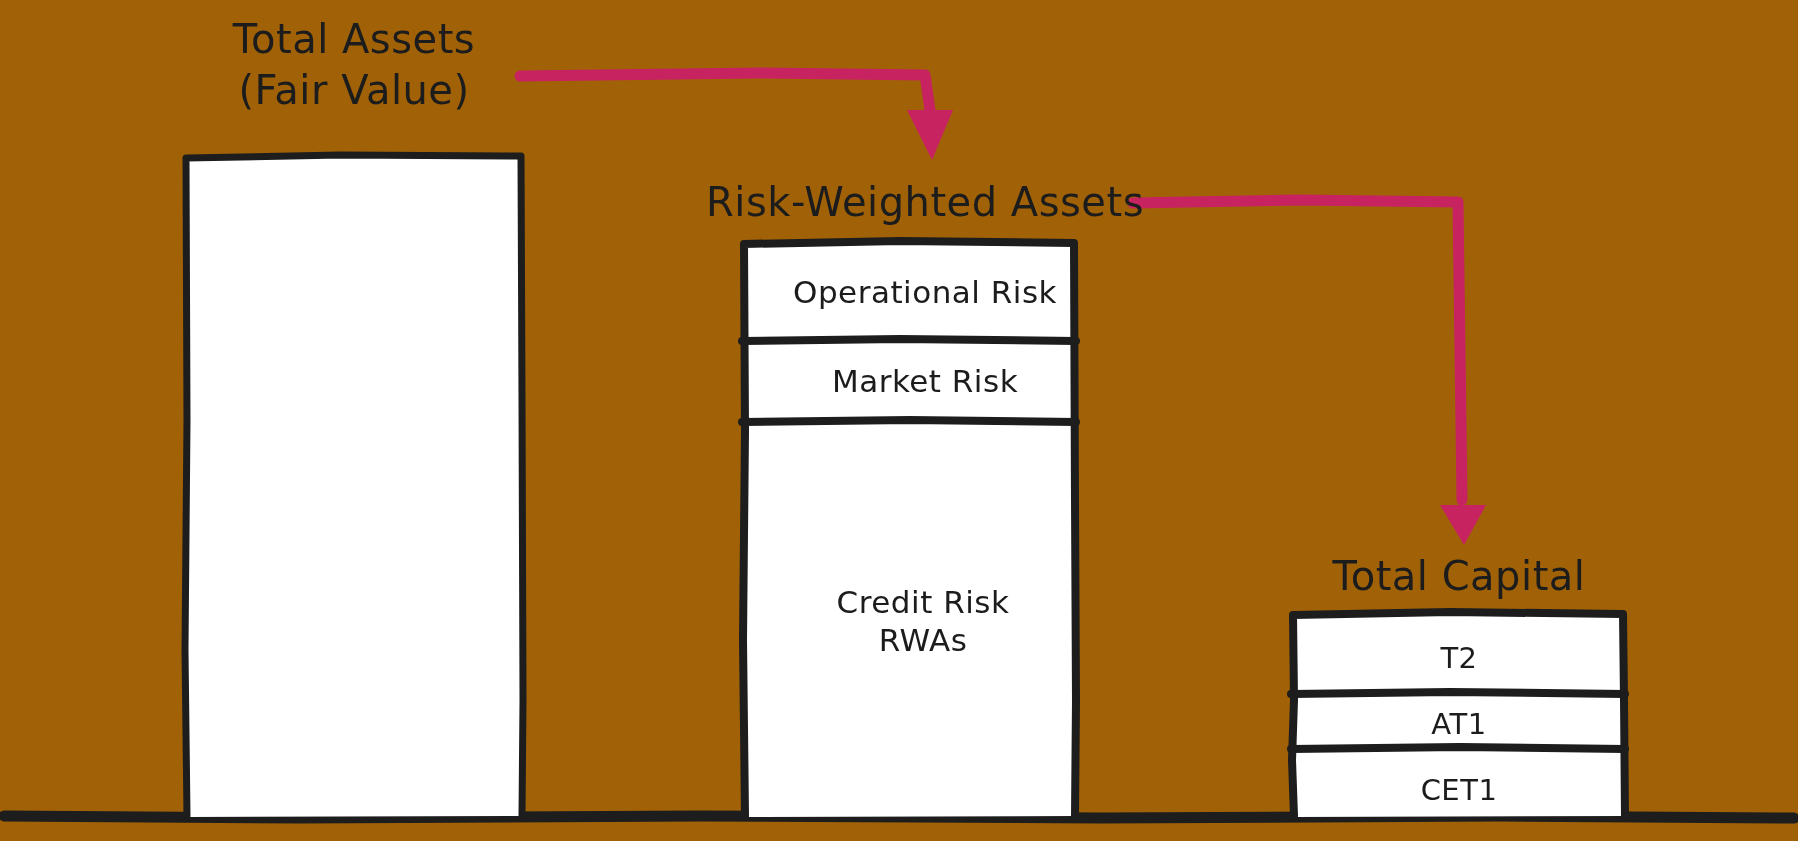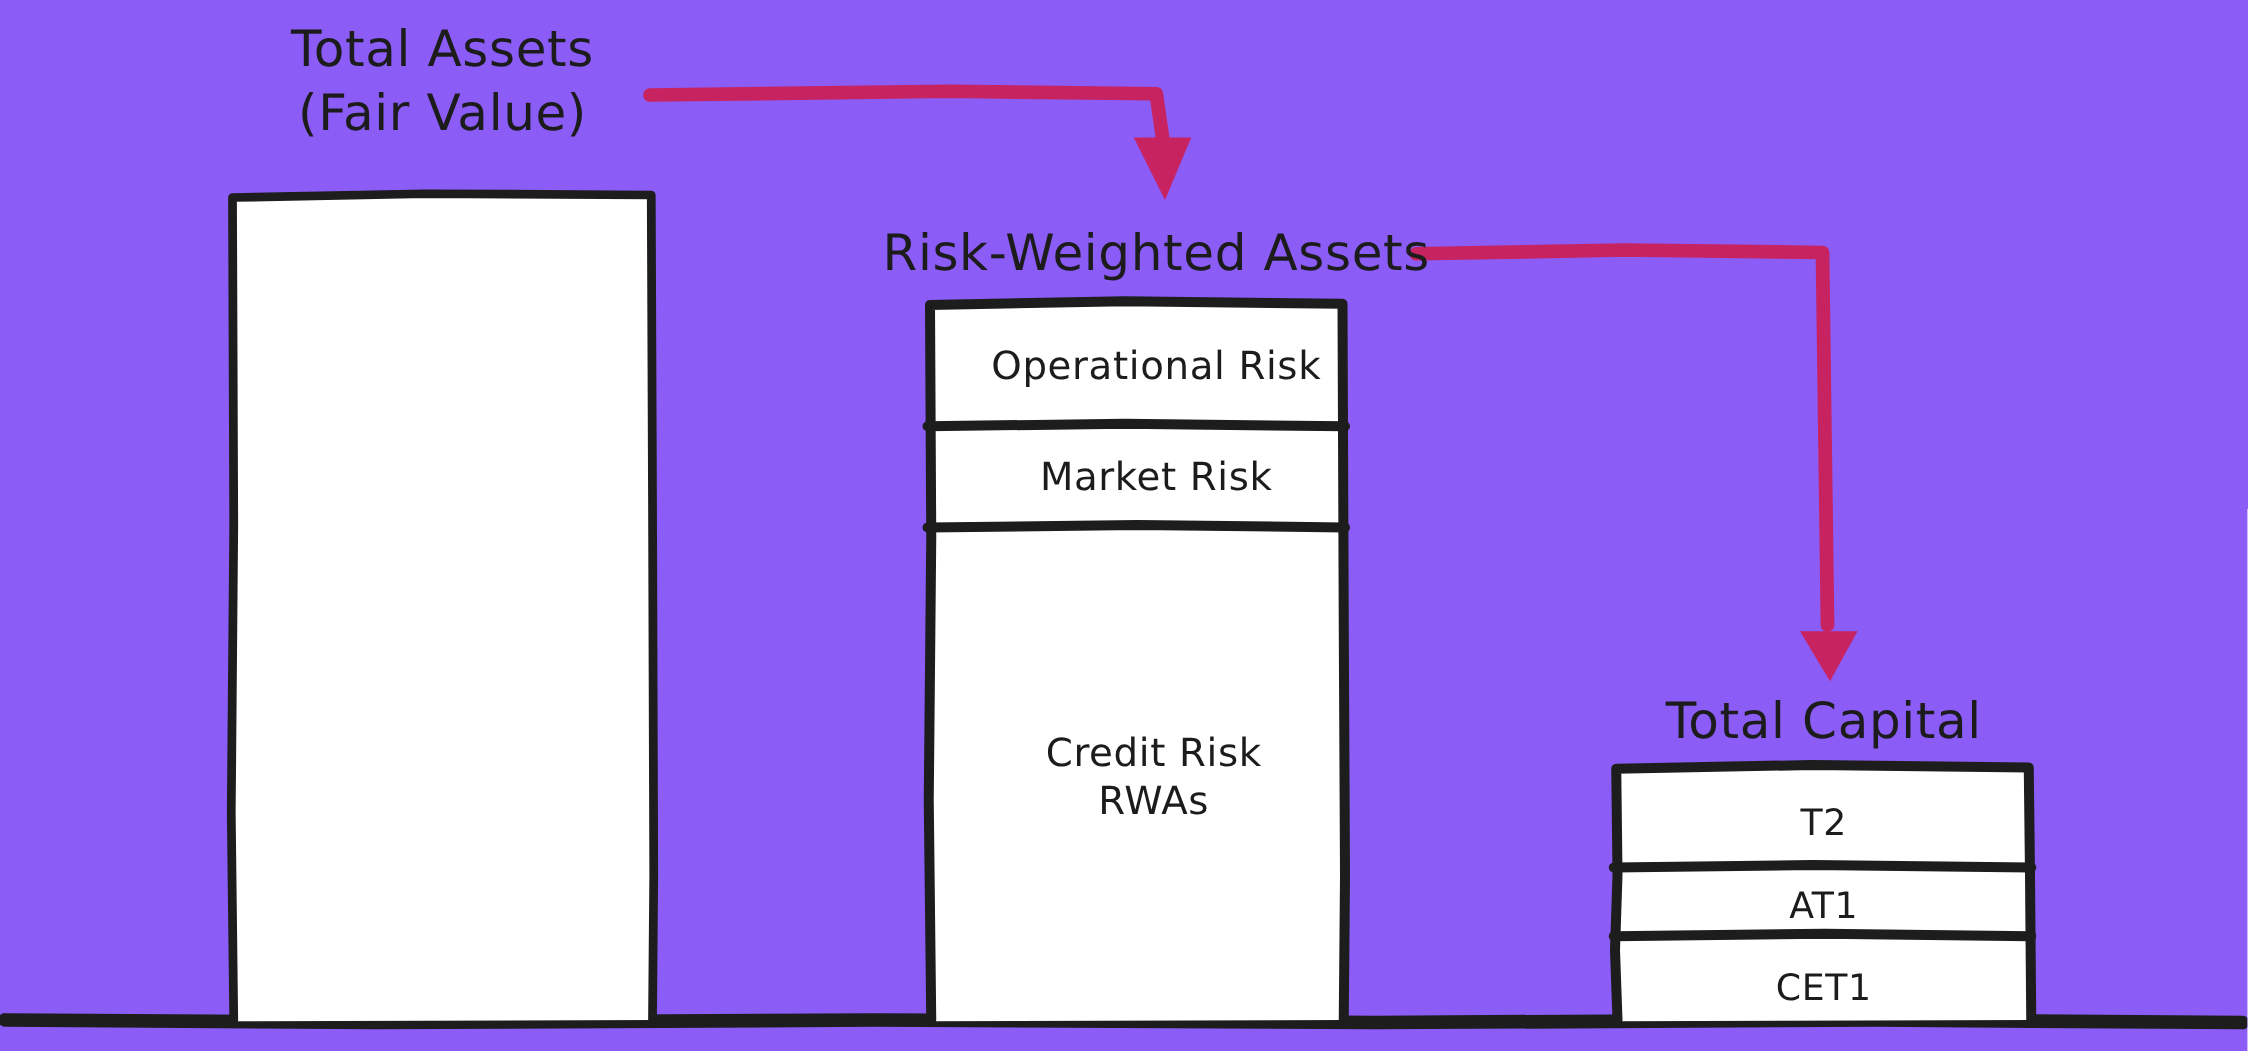--- a/index.html
+++ b/index.html
@@ -11,21 +11,21 @@
   body {
     width: 1798px;
     height: 841px;
     overflow: hidden;
     font-family: "DejaVu Sans", sans-serif;
   }
   #diagram-root {
     position: relative;
     width: 1798px;
     height: 841px;
-    background: #8b5cf6;
+    background: #a16207;
   }
   svg#sketch {
     position: absolute;
     top: 0;
     left: 0;
     width: 1798px;
     height: 841px;
     display: block;
   }
   .hand-text {

